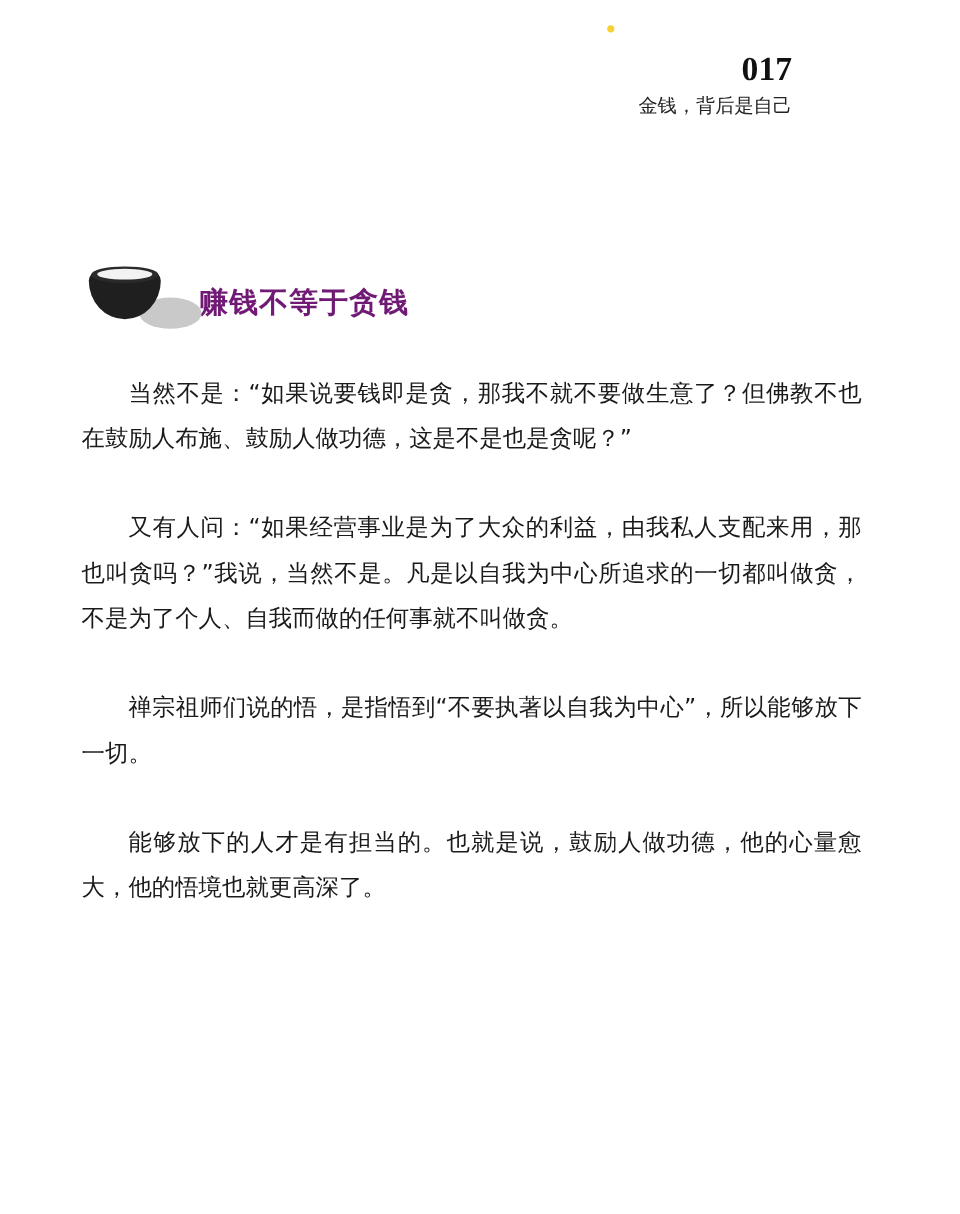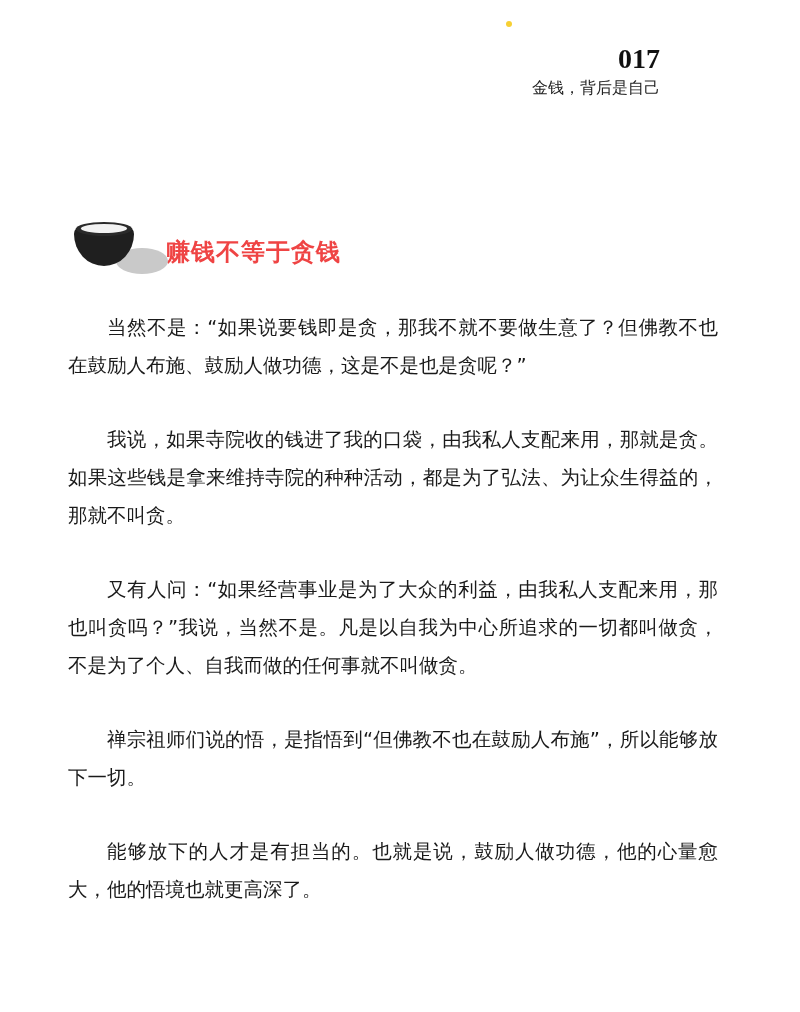--- a/index.html
+++ b/index.html
@@ -63,21 +63,21 @@
     width: 46px; height: 9px; border-radius: 50%;
     background: #f2f2f2;
   }
   .section-title {
     font-family: "DejaVu Sans", "Liberation Sans", sans-serif;
     font-weight: bold;
     font-size: 24px;
     margin-left: 2px;
     margin-top: 8px;
     letter-spacing: 1px;
-    color: #ef4444;
+    color: #701a75;
   }
   .body-text {
     position: absolute; left: 68px; top: 309px; width: 650px;
   }
   .para {
     font-family: "DejaVu Sans", "Liberation Sans", sans-serif;
     font-size: 19.5px;
     line-height: 38px;
     text-indent: 2em;
     margin: 0 0 36px 0;
@@ -101,18 +101,17 @@
       <div class="bowl-shadow"></div>
       <div class="bowl-body"></div>
       <div class="bowl-rim"></div>
       <div class="bowl-milk"></div>
     </div>
     <div class="section-title">赚钱不等于贪钱</div>
   </div>
 
   <div class="body-text">
     <p class="para">当然不是：“如果说要钱即是贪，那我不就不要做生意了？但佛教不也在鼓励人布施、鼓励人做功德，这是不是也是贪呢？”</p>
-    <p class="para">我说，如果寺院收的钱进了我的口袋，由我私人支配来用，那就是贪。如果这些钱是拿来维持寺院的种种活动，都是为了弘法、为让众生得益的，那就不叫贪。</p>
     <p class="para">又有人问：“如果经营事业是为了大众的利益，由我私人支配来用，那也叫贪吗？”我说，当然不是。凡是以自我为中心所追求的一切都叫做贪，不是为了个人、自我而做的任何事就不叫做贪。</p>
-    <p class="para">禅宗祖师们说的悟，是指悟到“但佛教不也在鼓励人布施”，所以能够放下一切。</p>
+    <p class="para">禅宗祖师们说的悟，是指悟到“不要执著以自我为中心”，所以能够放下一切。</p>
     <p class="para">能够放下的人才是有担当的。也就是说，鼓励人做功德，他的心量愈大，他的悟境也就更高深了。</p>
   </div>
 </div>
 
 </body></html>

